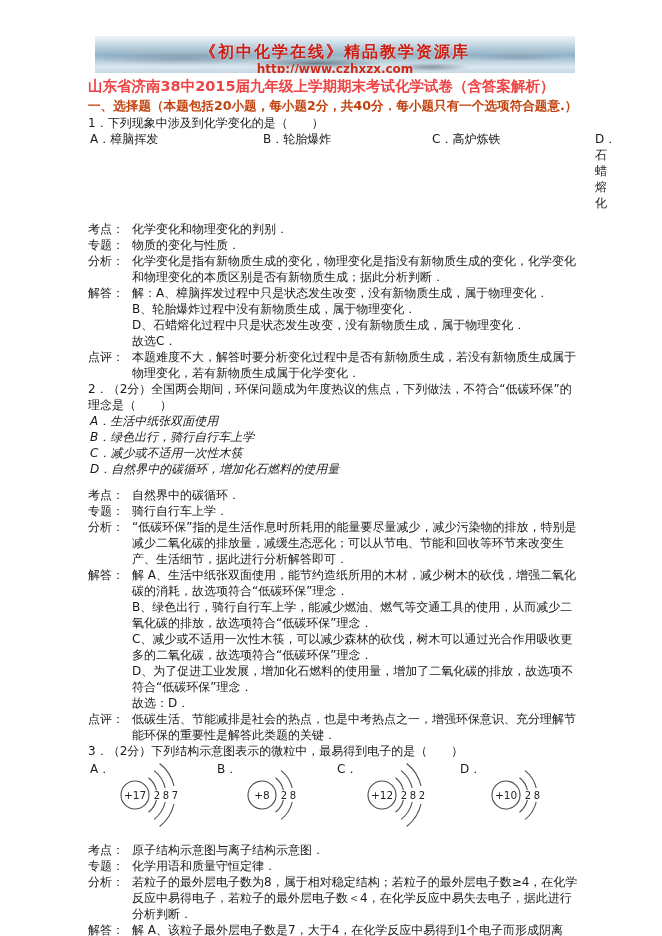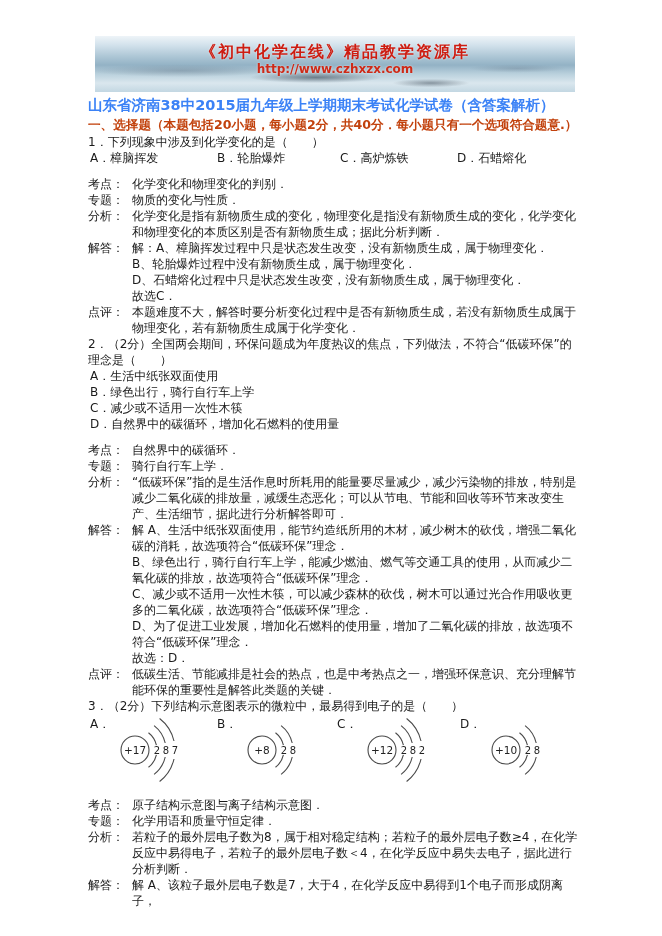--- a/index.html
+++ b/index.html
@@ -6,21 +6,21 @@
   body {
     width:662px; height:936px; overflow:hidden;
     font-family:"DejaVu Sans", sans-serif;
     color:#1a1a1a;
     -webkit-font-smoothing:antialiased;
   }
   .page { box-sizing:border-box; width:662px; padding:36px 80px 0 88px; }
 
   
   .banner{
-    position:relative; width:480px; height:56px; margin-left:7px; overflow:hidden;
+    position:relative; width:480px; height:37px; margin-left:7px; overflow:hidden;
     background:linear-gradient(180deg,#eef4f8 0%,#d3e2ec 16%,#aec7d6 36%,#93b2c5 52%,#bad1dd 68%,#dae7ee 84%,#c3d7e2 100%);
   }
   .banner::before{
     content:''; position:absolute; inset:0;
     background:
       radial-gradient(ellipse 95px 8px at 46% 74%, rgba(35,50,65,.55), transparent 70%),
       radial-gradient(ellipse 55px 6px at 70% 84%, rgba(35,50,65,.45), transparent 70%),
       radial-gradient(ellipse 130px 9px at 18% 62%, rgba(90,110,128,.38), transparent 70%),
       radial-gradient(ellipse 70px 6px at 88% 58%, rgba(90,110,128,.30), transparent 70%);
   }
@@ -31,36 +31,36 @@
   }
   .banner-url{
     position:relative; z-index:1; text-align:center; margin-top:-1px;
     font-size:12px; font-weight:bold; color:#cd2a18;
     text-shadow:0 0 2px rgba(255,255,255,.7);
   }
 
   
   .doc-title{
     margin:4px 0 2px 0; white-space:nowrap;
-    font-size:14.5px; line-height:19px; font-weight:bold; color:#3b82f6;
+    font-size:14.5px; line-height:19px; font-weight:bold; color:#ef4444;
   }
   .section-header{
     margin:0 0 1px 0; white-space:nowrap;
     font-size:12.6px; line-height:16px; font-weight:bold; color:#c2410c;
   }
 
   
   .question{ margin-top:0; }
   .question + .question{ }
   .stem{ font-size:12px; line-height:16px; }
   .opt-row{
     display:grid; grid-template-columns:127px 123px 117px auto;
-    font-size:12px; line-height:16px; margin-left:2px;
-  }
-  .opt-list{ font-size:12px; line-height:16px; margin-left:2px; }
+    font-size:12px; line-height:16px; margin-left:2px;gap:46px;
+  }
+  .opt-list{ font-size:12px; line-height:16px; margin-left:2px;font-style:italic; }
   .analysis{ margin-top:10px; }
   .arow{ display:flex; font-size:12px; line-height:16px; }
   .arow .lbl{ width:44px; flex-shrink:0; }
   .arow .acontent{ flex:1; }
 
   
   .diagram-row{
     display:grid; grid-template-columns:127px 120px 123px auto;
     margin-top:2px; margin-left:2px;
   }

